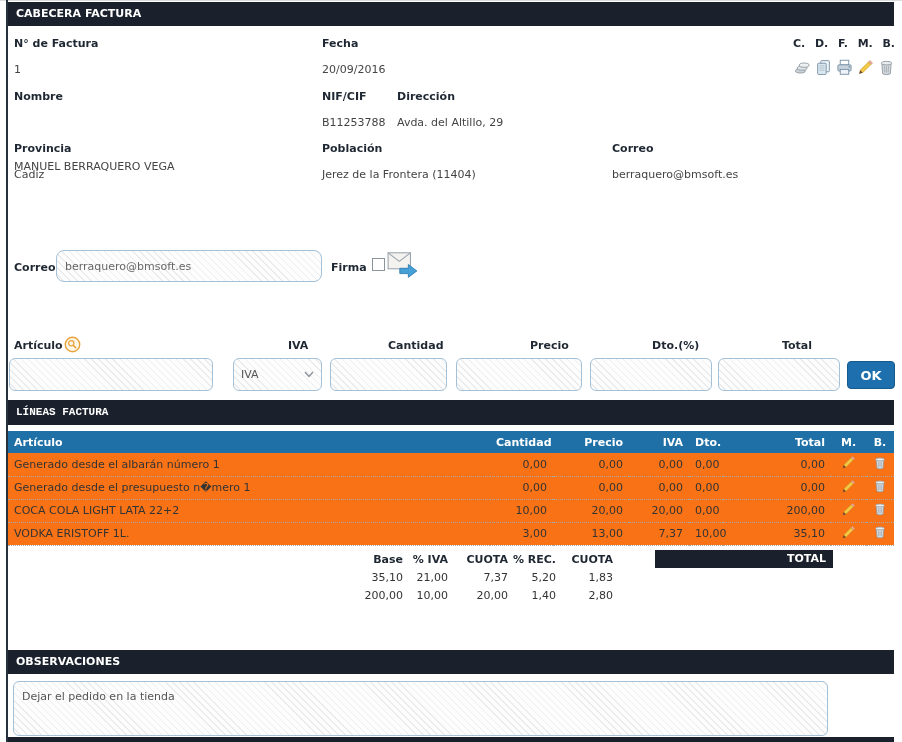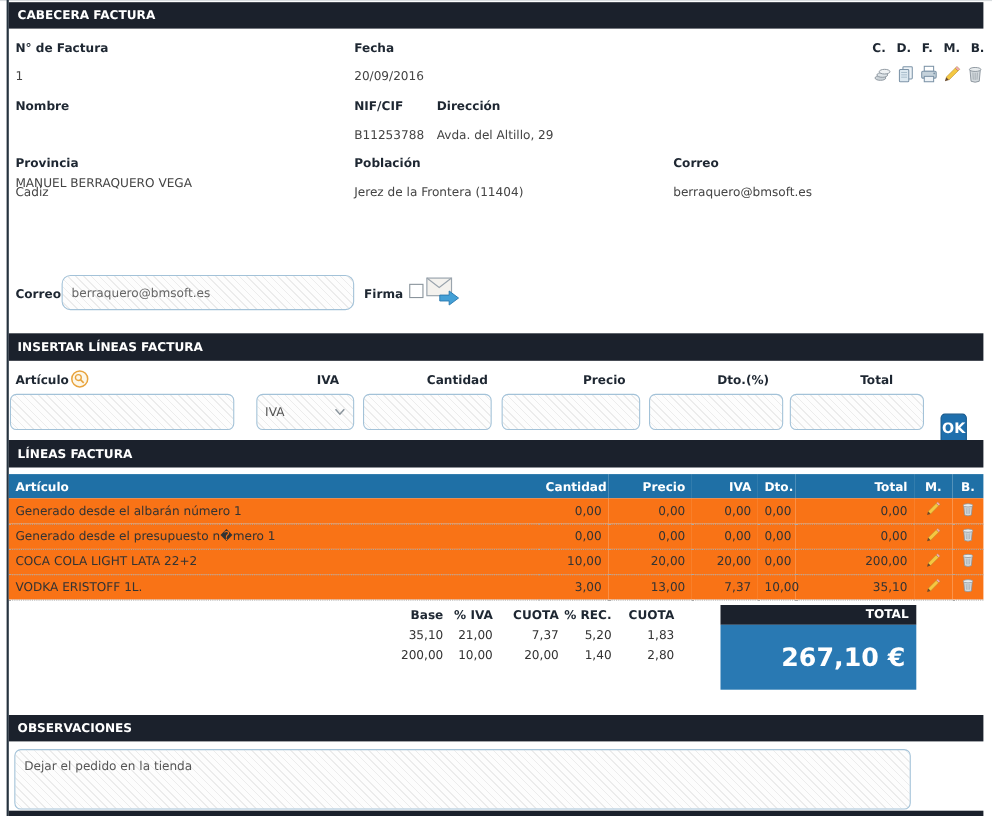--- a/index.html
+++ b/index.html
@@ -140,21 +140,20 @@
   <span class="lbl" style="left:331px; top:261px;">Firma</span>
   <span class="checkbox" style="left:372px; top:258px;"></span>
   <span class="icon-btn" style="position:absolute; left:387px; top:250px; width:32px; height:28px;">
     <svg width="32" height="28" viewBox="0 0 30 25">
       <rect x="1" y="2" width="21" height="15" fill="#f4f2ee" stroke="#9aa4ad" stroke-width="1"></rect>
       <path d="M1 2 L11.5 10 L22 2" fill="none" stroke="#9aa4ad" stroke-width="1"></path>
       <path d="M12 16.5 h8 v-3.5 l8 6 -8 6 v-3.5 h-8 z" fill="#44a0d6" stroke="#2a7ab0" stroke-width="0.8"></path>
     </svg>
   </span>
 
-  <div class="bar" style="top:303px; height:25px; line-height:25px;">INSERTAR LÍNEAS FACTURA</div>
 
   <span class="lbl" style="left:14px; top:339px;">Artículo</span>
   <span class="icon-btn" style="position:absolute; left:63px; top:335px;">
     <svg width="17" height="17" viewBox="0 0 16 16">
       <circle cx="8" cy="8" r="6.8" fill="#fdf7e8" stroke="#e8a33d" stroke-width="1.3"></circle>
       <circle cx="6.8" cy="6.8" r="2.5" fill="none" stroke="#e8a33d" stroke-width="1.2"></circle>
       <line x1="8.8" y1="8.8" x2="11.4" y2="11.4" stroke="#e8a33d" stroke-width="1.4"></line>
     </svg>
   </span>
   <span class="lbl" style="left:288px; top:339px;">IVA</span>
@@ -169,23 +168,23 @@
     <span>
       <svg width="10" height="7" viewBox="0 0 10 7">
           <polyline points="1,1 5,5.5 9,1" fill="none" stroke="#8a949c" stroke-width="1.4"></polyline>
         </svg>
     </span>
   </div>
   <input class="txt-input hatch" style="left: 330px; top: 358px; width: 117px; height: 33px; border-radius: 6px;">
   <input class="txt-input hatch" style="left: 456px; top: 358px; width: 126px; height: 33px; border-radius: 6px;">
   <input class="txt-input hatch" style="left: 590px; top: 358px; width: 122px; height: 33px; border-radius: 6px;">
   <input class="txt-input hatch" style="left: 718px; top: 358px; width: 122px; height: 33px; border-radius: 6px;">
-  <button class="ok-btn" style="left:847px; top:376px; width:24px; height:28px;margin-left:8px;">OK</button>
-
-  <div class="bar" style="top:400px; height:25px; line-height:25px;">LÍNEAS FACTURA</div>
+  <button class="ok-btn" style="left:847px; top:361px; width:48px; height:28px;">OK</button>
+
+  <div class="bar" style="top:400px; height:25px; line-height:25px;font-family:Liberation Mono, monospace;">LÍNEAS FACTURA</div>
 
   <table class="lines">
     <colgroup>
       <col style="width:482px">
         <col style="width:63px">
         <col style="width:76px">
         <col style="width:60px">
       <col style="width:34px">
         <col style="width:108px">
         <col style="width:35px">
@@ -309,20 +308,19 @@
         <td>10,00</td>
         <td>20,00</td>
         <td>1,40</td>
         <td>2,80</td>
       </tr>
     </tbody>
   </table>
 
   <div class="total-box">
     <div class="total-head">TOTAL</div>
-    <div class="total-body">267,10 €</div>
   </div>
 
   <div class="bar" style="top:650px;">OBSERVACIONES</div>
   <textarea class="obs-area hatch" style="">Dejar el pedido en la tienda</textarea>
 
   <div class="bottom-bar"></div>
 </div>
 
 </body></html>

